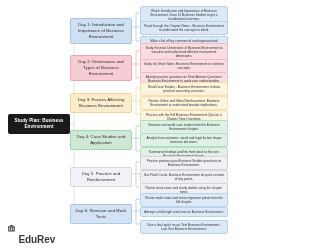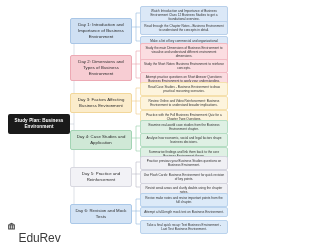--- a/index.html
+++ b/index.html
@@ -87,22 +87,22 @@
     display: flex;
     align-items: center;
     gap: 2.5px;
   }
   .watermark-icon {
     width: 9px;
     height: 9px;
     display: block;
   }
   .watermark-text {
-    font-size: 12px;
-    font-weight: normal;
+    font-size: 10px;
+    font-weight: bold;
     color: #3c3c3c;
     letter-spacing: -0.1px;
     margin-top: 23px;
   }
 </style>
 </head>
 <body>
 
 <div id="mindmap">
 

